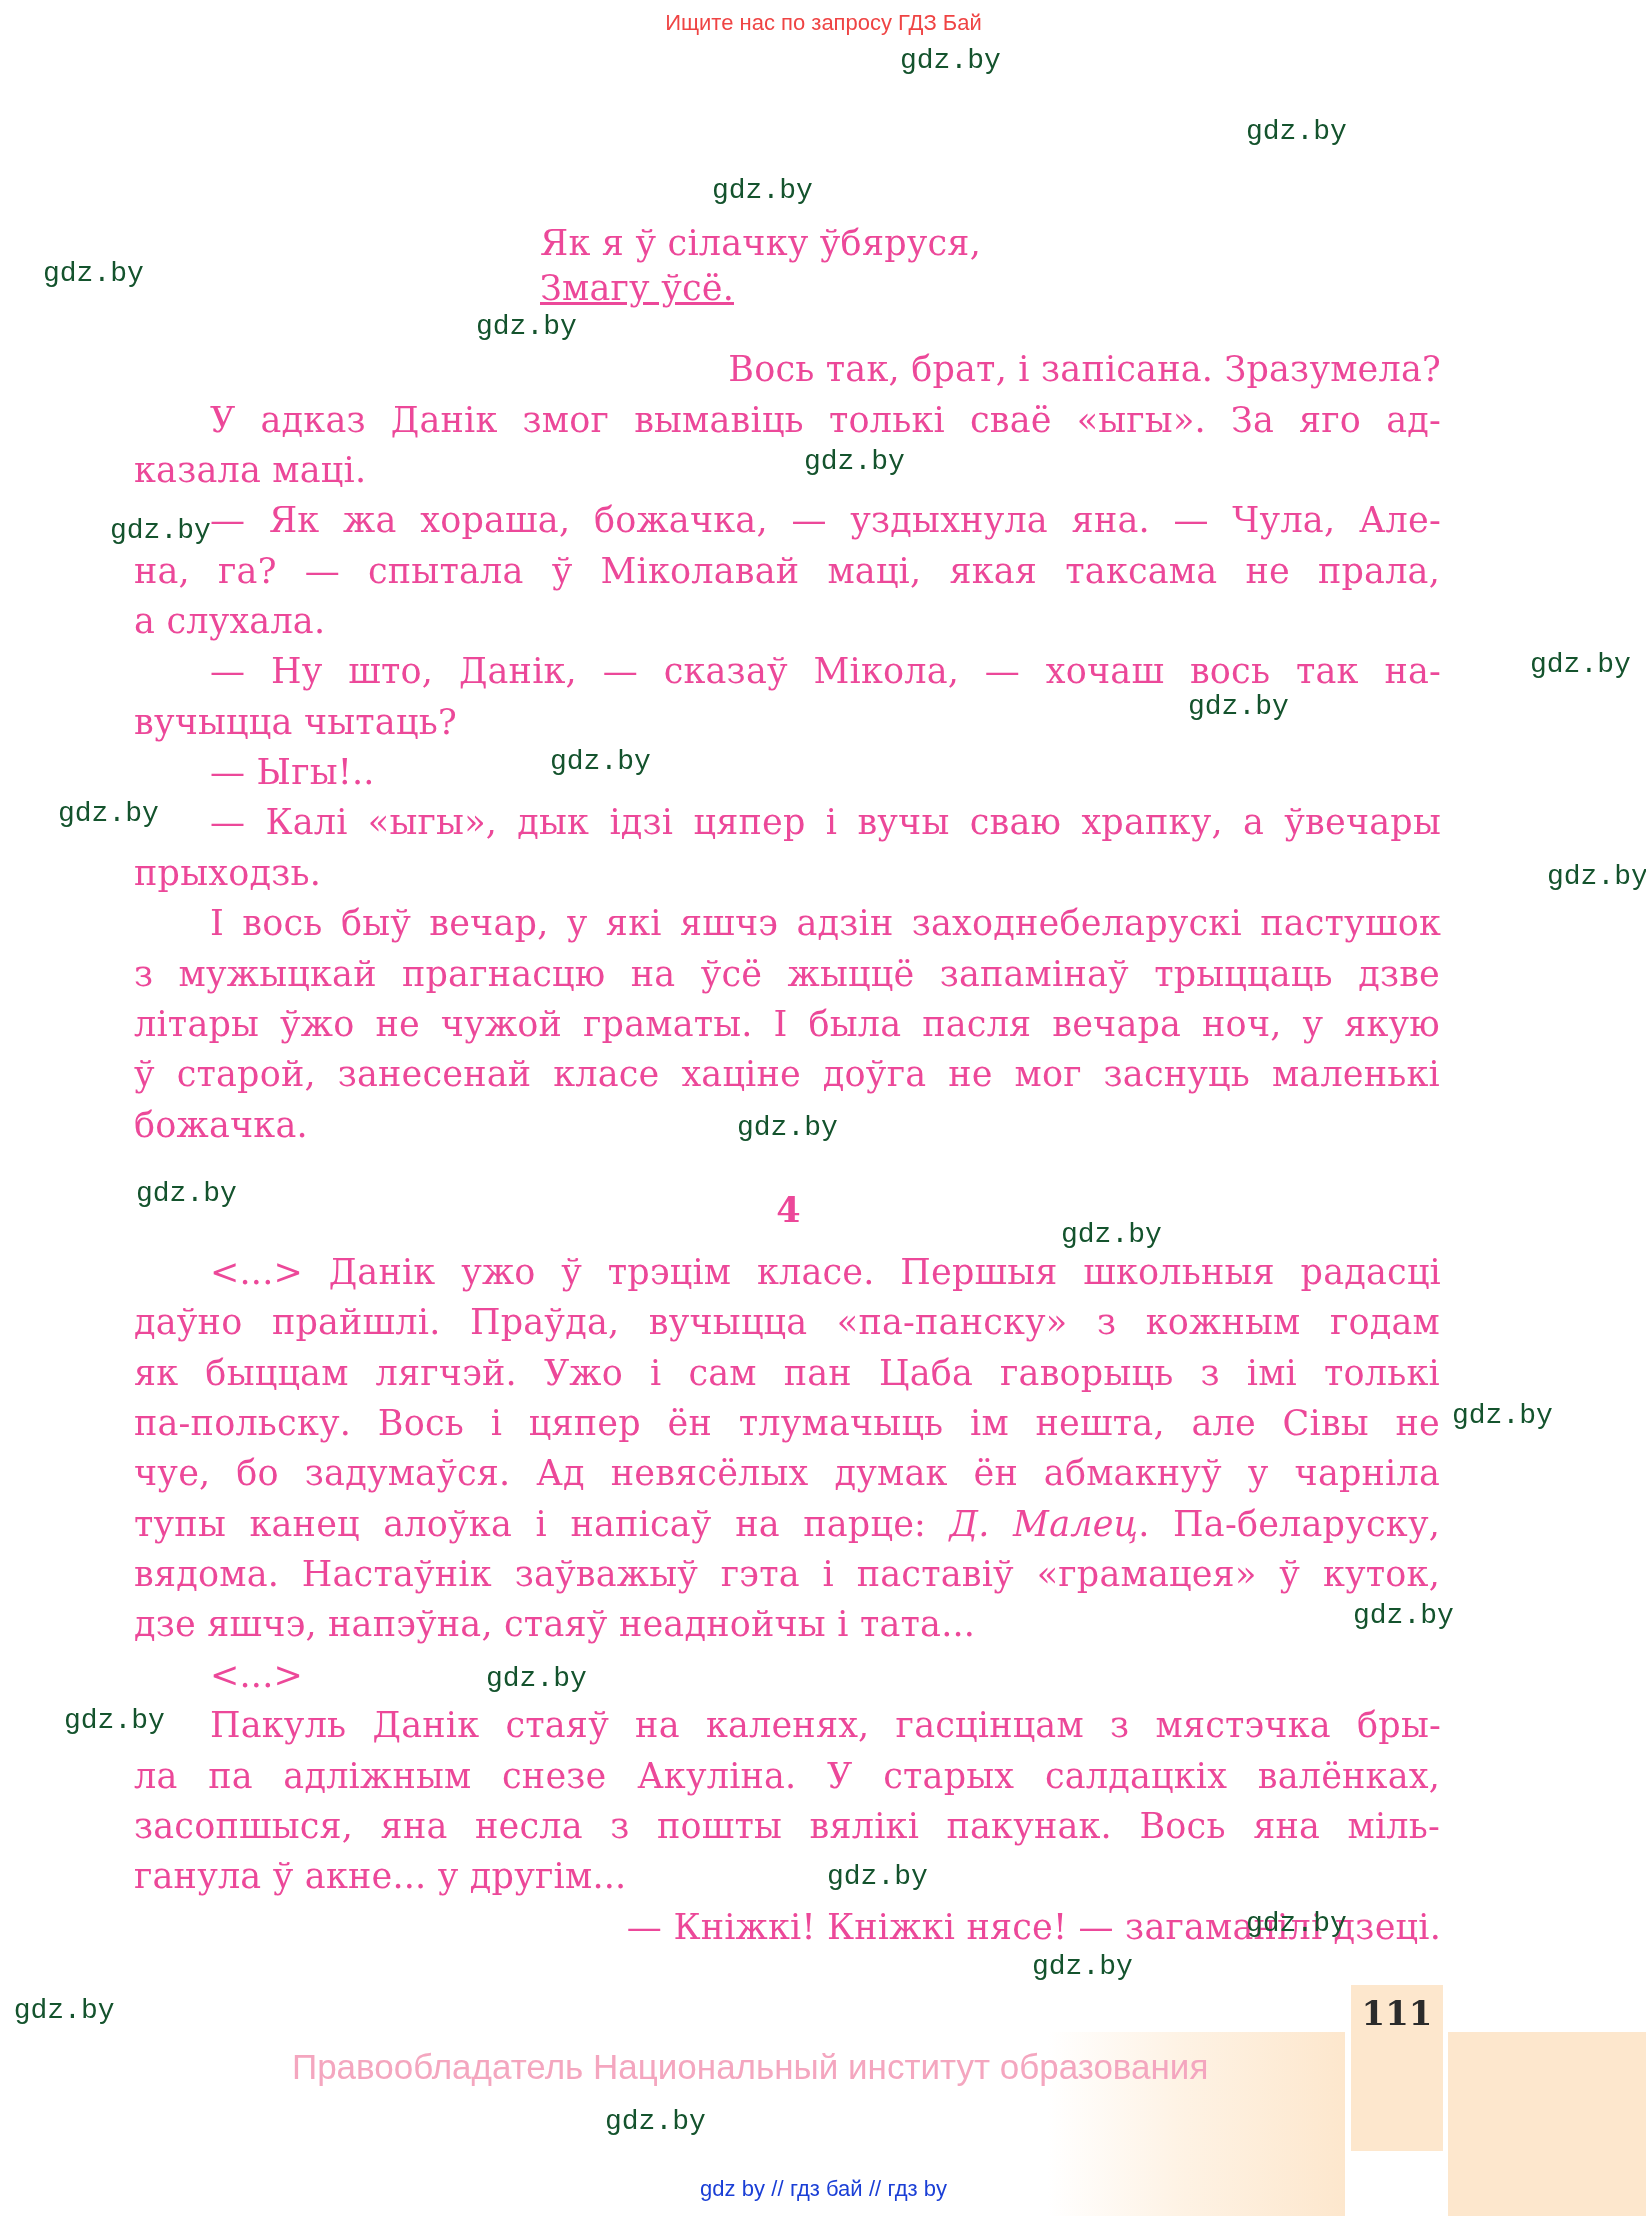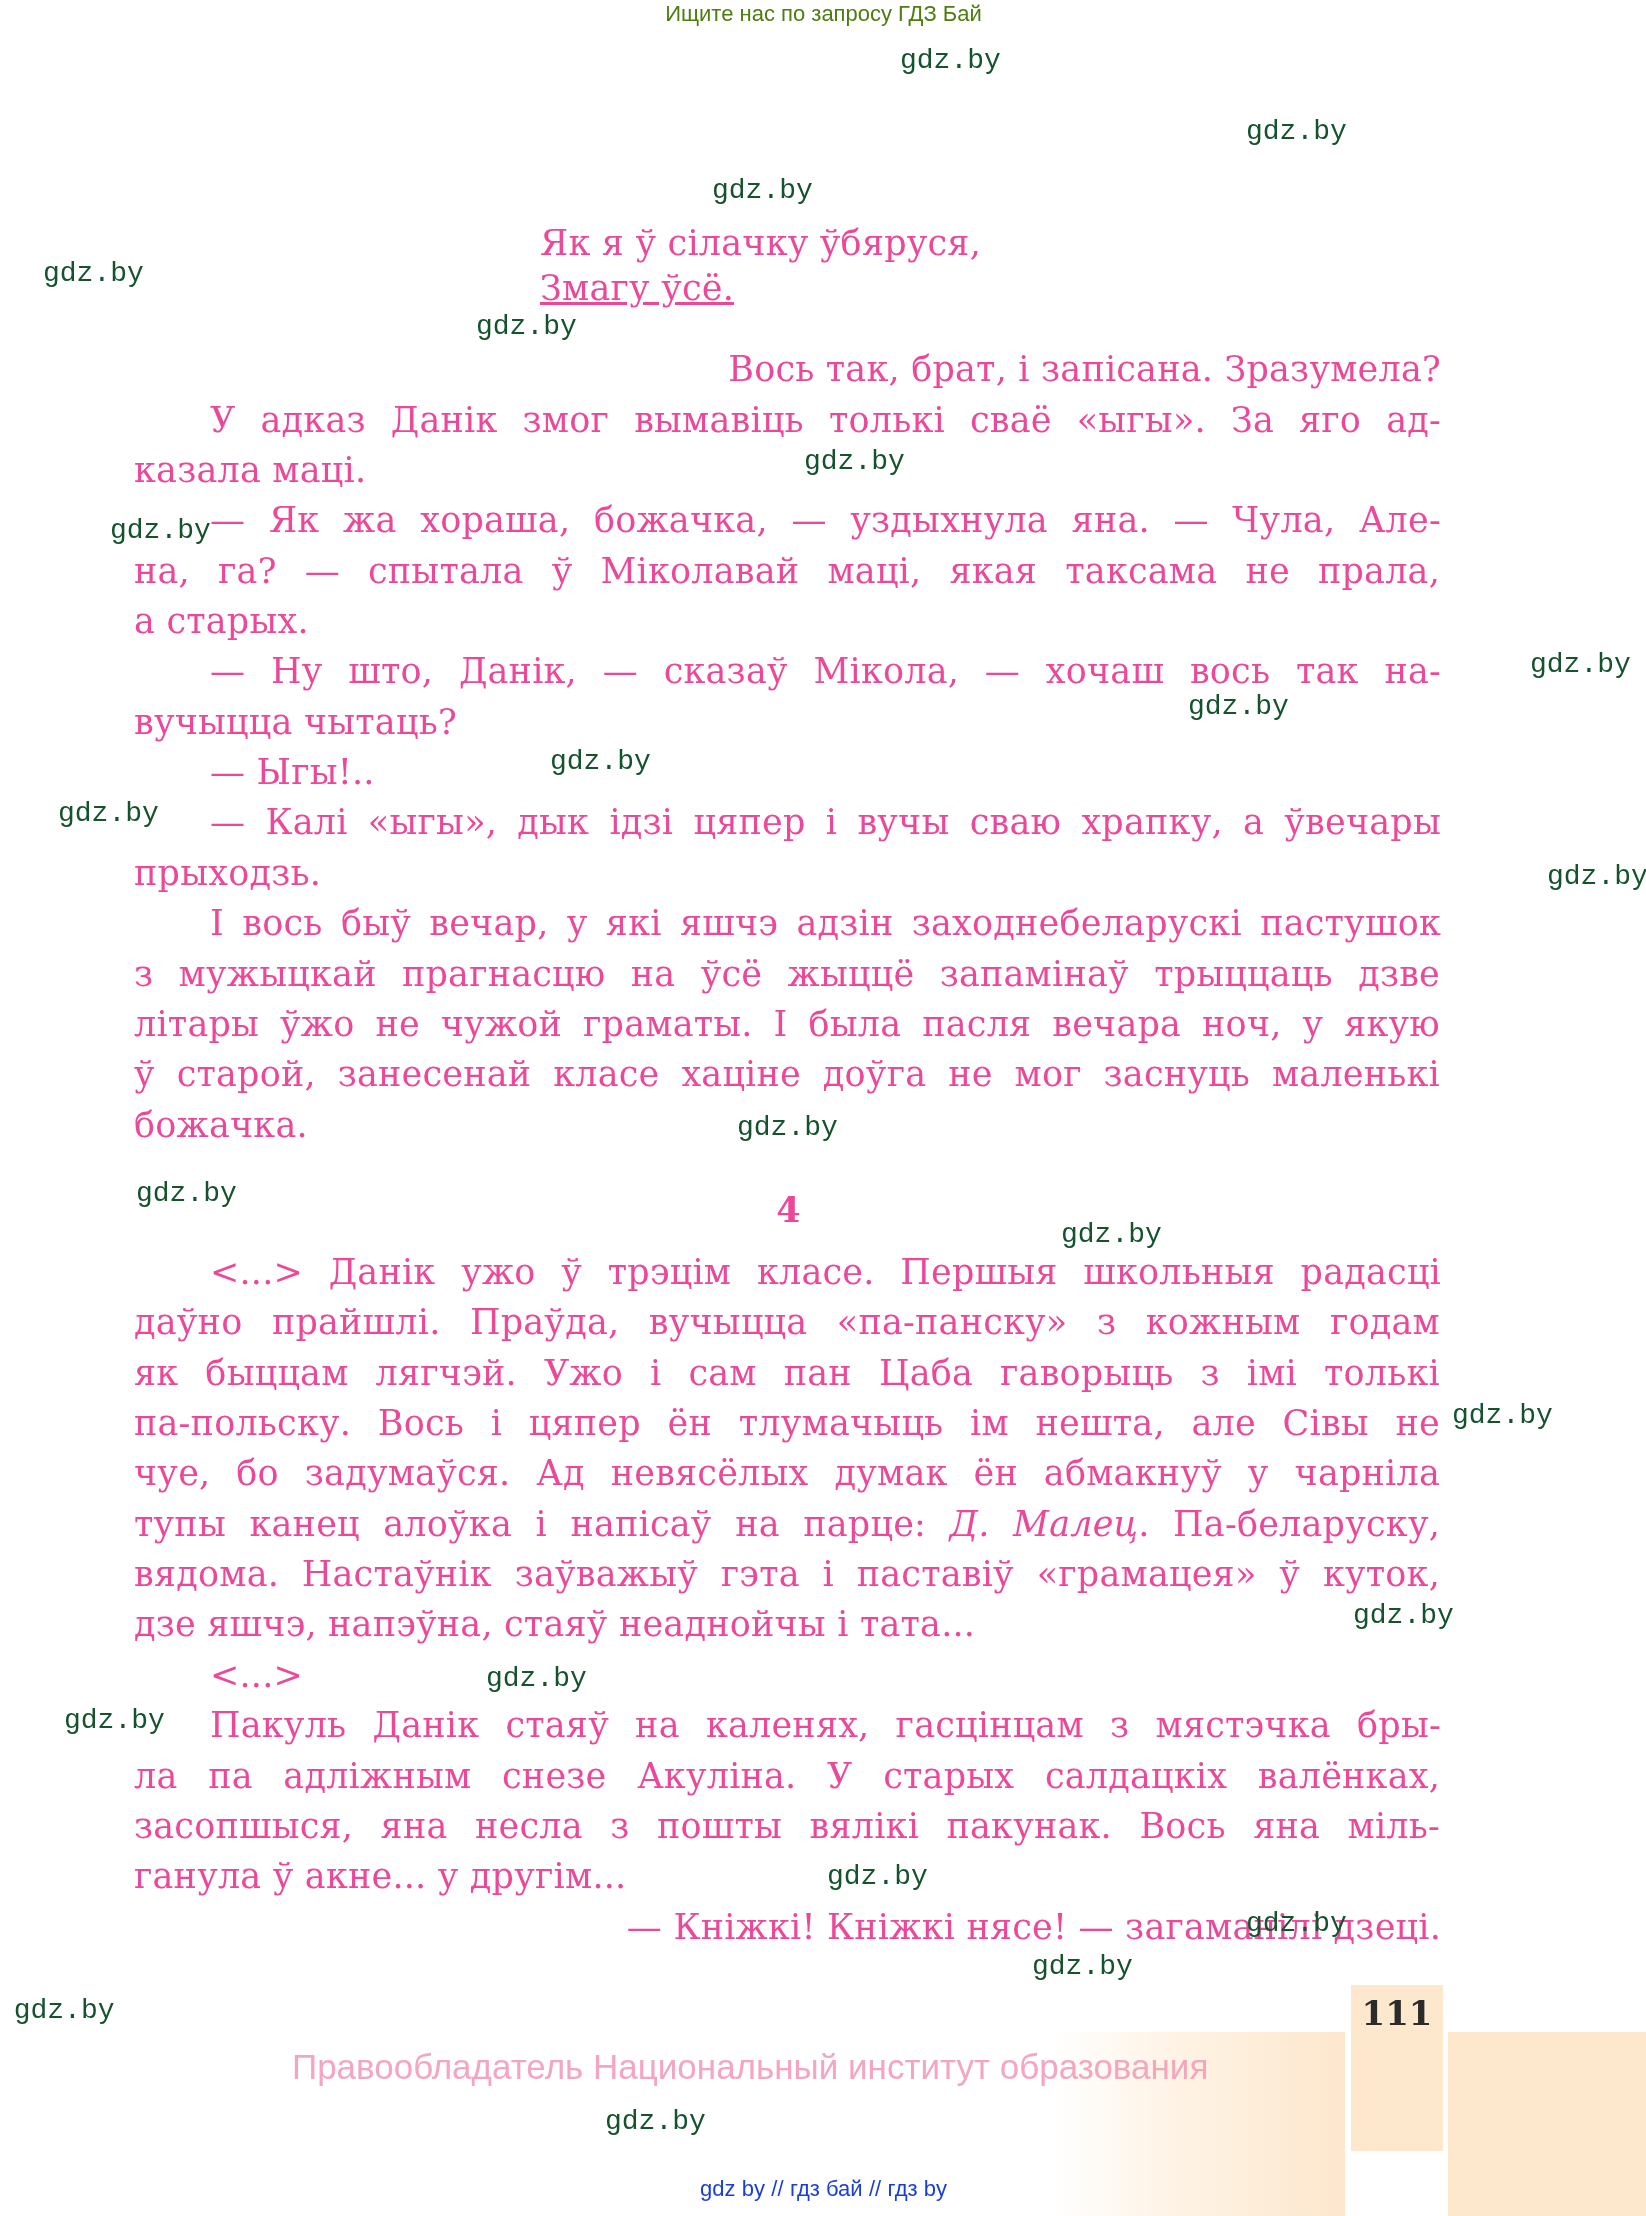--- a/index.html
+++ b/index.html
@@ -2,22 +2,22 @@
 <html style="font-size:13px"><head>
 <meta charset="utf-8">
 <style>
   html, body { margin:0; padding:0; }
   body {
     width:1647px; height:2216px; position:relative; overflow:hidden;
     background:#ffffff;
   }
   .abs { position:absolute; }
   .top-banner {
-    left:0; width:1647px; top:1px; text-align:center;
-    font-family:"Liberation Sans", sans-serif; font-size:22px; color:#4d7c0f;
+    left:0; width:1647px; top:10px; text-align:center;
+    font-family:"Liberation Sans", sans-serif; font-size:22px; color:#ef4444;
   }
   .wm {
     font-family:Liberation Mono, monospace; font-size:28px; color:#14532d;
     white-space:nowrap; line-height:1;
   }
   .serif {
     font-family:"DejaVu Serif", "Liberation Serif", serif;
     color:#ec4899; font-size:35px; letter-spacing:0.2px; white-space:nowrap;
   }
   .line { position:absolute; left:134px; width:1306px; height:50px; line-height:50px; }
@@ -59,21 +59,21 @@
 
 <div class="serif poem" style="top:221px;">Як я ў сілачку ўбяруся,</div>
 <div class="serif poem" style="top:266px;text-decoration:underline;">Змагу ўсё.</div>
 
 <div id="part1">
     <div class="serif line indent" style="top: 344px; text-align: right;">Вось так, брат, і запісана. Зразумела?</div>
     <div class="serif line indent just" style="top: 395px;">У адказ Данік змог вымавіць толькі сваё «ыгы». За яго ад-</div>
     <div class="serif line" style="top: 445px;">казала маці.</div>
     <div class="serif line indent just" style="top: 495px;">— Як жа хораша, божачка, — уздыхнула яна. — Чула, Але-</div>
     <div class="serif line just" style="top: 546px;">на, га? — спытала ў Міколавай маці, якая таксама не прала,</div>
-    <div class="serif line" style="top: 596px;">а старых.</div>
+    <div class="serif line" style="top: 596px;">а слухала.</div>
     <div class="serif line indent just" style="top: 646px;">— Ну што, Данік, — сказаў Мікола, — хочаш вось так на-</div>
     <div class="serif line" style="top: 697px;">вучыцца чытаць?</div>
     <div class="serif line indent" style="top: 747px;">— Ыгы!..</div>
     <div class="serif line indent just" style="top: 797px;">— Калі «ыгы», дык ідзі цяпер і вучы сваю храпку, а ўвечары</div>
     <div class="serif line" style="top: 848px;">прыходзь.</div>
     <div class="serif line indent just" style="top: 898px;">І вось быў вечар, у які яшчэ адзін заходнебеларускі пастушок</div>
     <div class="serif line just" style="top: 949px;">з мужыцкай прагнасцю на ўсё жыццё запамінаў трыццаць дзве</div>
     <div class="serif line just" style="top: 999px;">літары ўжо не чужой граматы. І была пасля вечара ноч, у якую</div>
     <div class="serif line just" style="top: 1049px;">ў старой, занесенай класе хаціне доўга не мог заснуць маленькі</div>
     <div class="serif line" style="top: 1100px;">божачка.</div>

